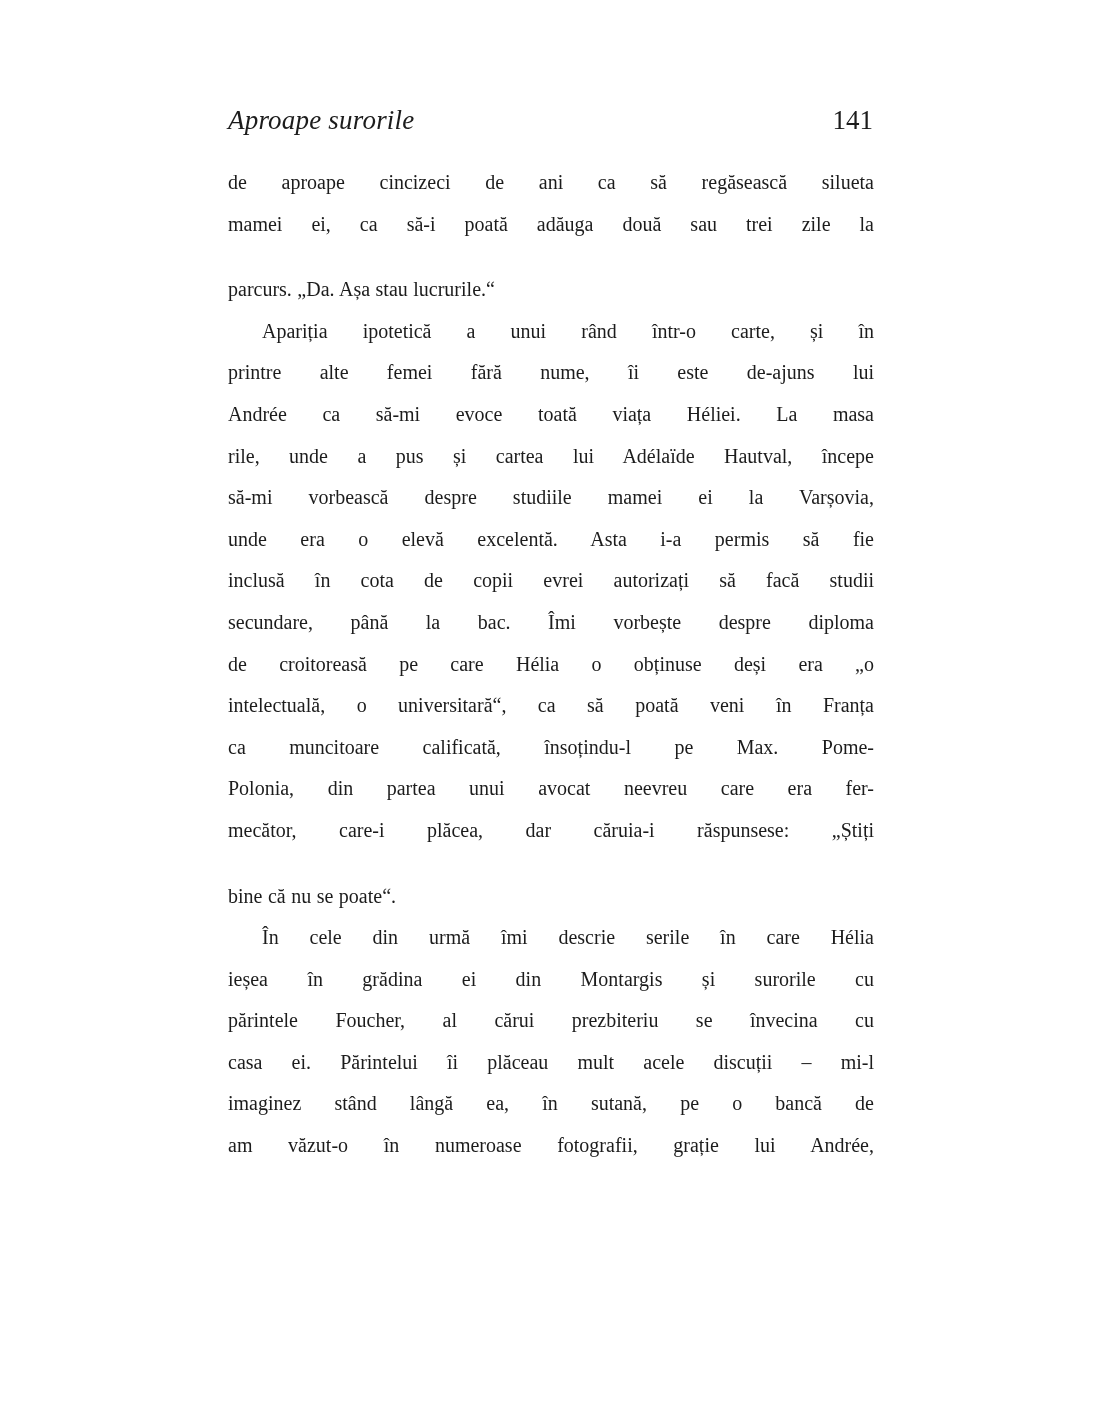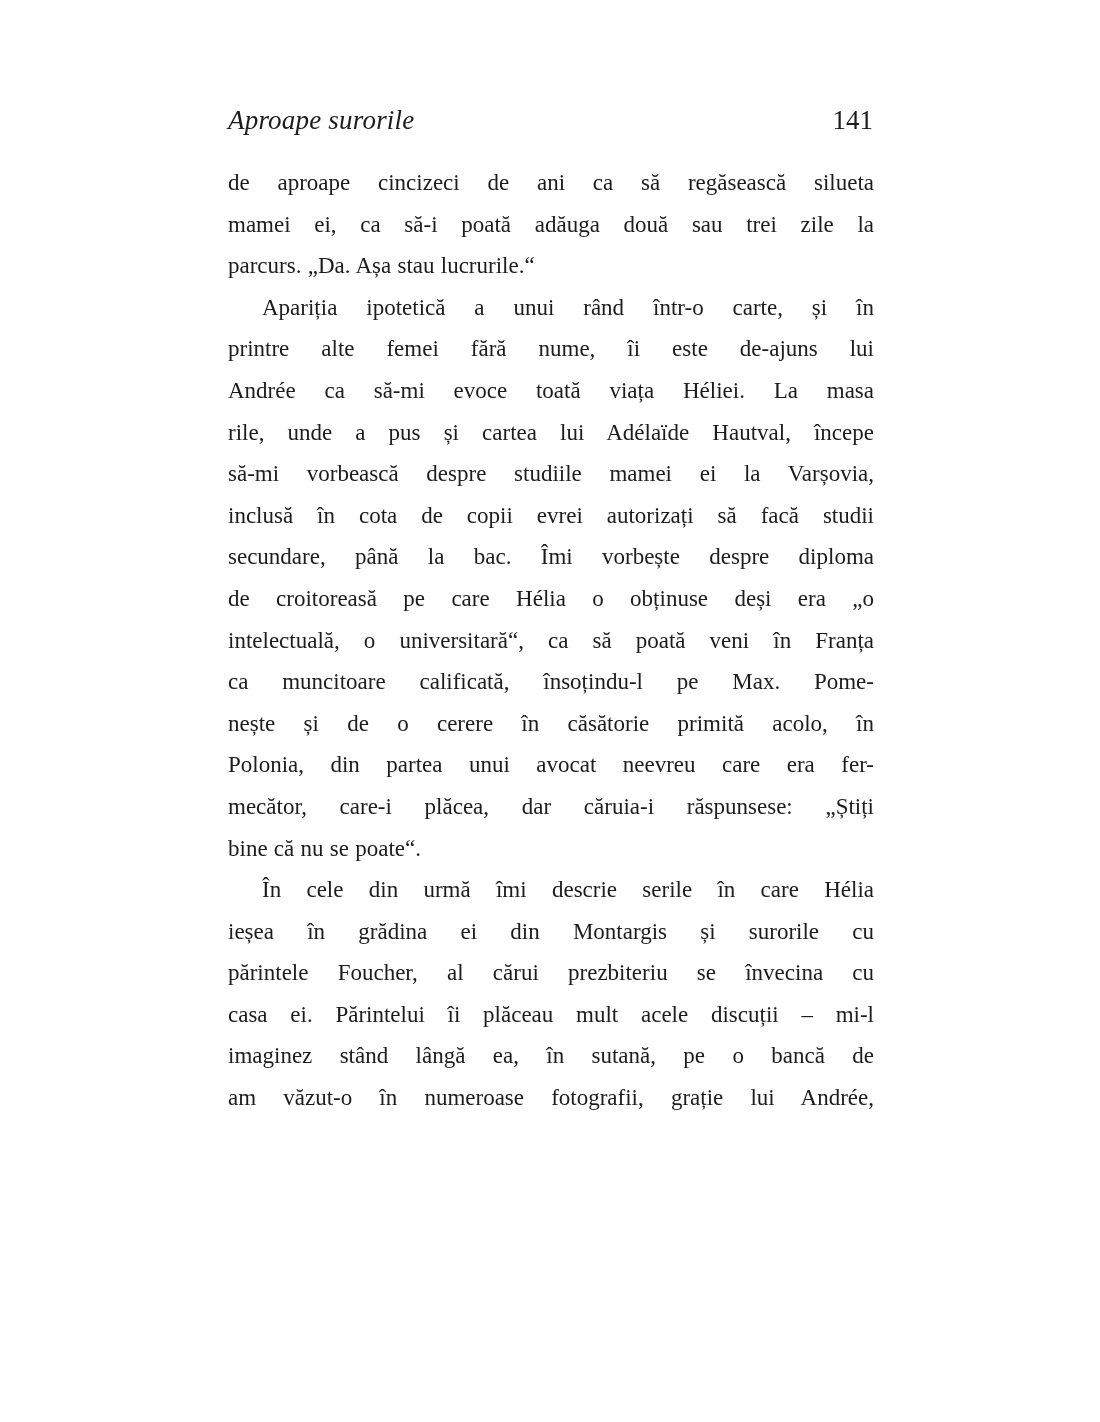--- a/index.html
+++ b/index.html
@@ -34,36 +34,37 @@
   }
   .page-number {
     font-style: normal;
     text-align: center;
   }
   .text-block {
     position: absolute;
     left: 228px;
     width: 646px;
     top: 162px;
-    font-size: 23px;
+    font-size: 20px;
   }
   .paragraph {
     margin: 0;
     padding: 0;
   }
   .line {
     display: block;
     line-height: 41.6px;
     text-align: justify;
     text-align-last: justify;
     word-spacing: 0.5px;
   }
   .line.ragged {
     text-align: center;
     text-align-last: left;
+    margin-top: 24px;
   }
   .line.indent {
     text-indent: 34px;
   }
 </style>
 </head>
 <body>
 
 <div class="page">
   <header class="running-head">
@@ -76,26 +77,26 @@
         <span class="line">de aproape cincizeci de ani ca să regăsească silueta</span>
         <span class="line">mamei ei, ca să-i poată adăuga două sau trei zile la</span>
         <span class="line ragged">parcurs. „Da. Așa stau lucrurile.“</span>
       </p>
       <p class="paragraph">
         <span class="line indent">Apariția ipotetică a unui rând într-o carte, și în</span>
         <span class="line">printre alte femei fără nume, îi este de-ajuns lui</span>
         <span class="line">Andrée ca să-mi evoce toată viața Héliei. La masa</span>
         <span class="line">rile, unde a pus și cartea lui Adélaïde Hautval, începe</span>
         <span class="line">să-mi vorbească despre studiile mamei ei la Varșovia,</span>
+        <span class="line">unde era o elevă excelentă. Asta i-a permis să fie</span>
         <span class="line">inclusă în cota de copii evrei autorizați să facă studii</span>
         <span class="line">secundare, până la bac. Îmi vorbește despre diploma</span>
         <span class="line">de croitoreasă pe care Hélia o obținuse deși era „o</span>
         <span class="line">intelectuală, o universitară“, ca să poată veni în Franța</span>
         <span class="line">ca muncitoare calificată, însoțindu-l pe Max. Pome-</span>
-        <span class="line">nește și de o cerere în căsătorie primită acolo, în</span>
         <span class="line">Polonia, din partea unui avocat neevreu care era fer-</span>
         <span class="line">mecător, care-i plăcea, dar căruia-i răspunsese: „Știți</span>
         <span class="line ragged">bine că nu se poate“.</span>
       </p>
       <p class="paragraph">
         <span class="line indent">În cele din urmă îmi descrie serile în care Hélia</span>
         <span class="line">ieșea în grădina ei din Montargis și surorile cu</span>
         <span class="line">părintele Foucher, al cărui prezbiteriu se învecina cu</span>
         <span class="line">casa ei. Părintelui îi plăceau mult acele discuții – mi-l</span>
         <span class="line">imaginez stând lângă ea, în sutană, pe o bancă de</span>

